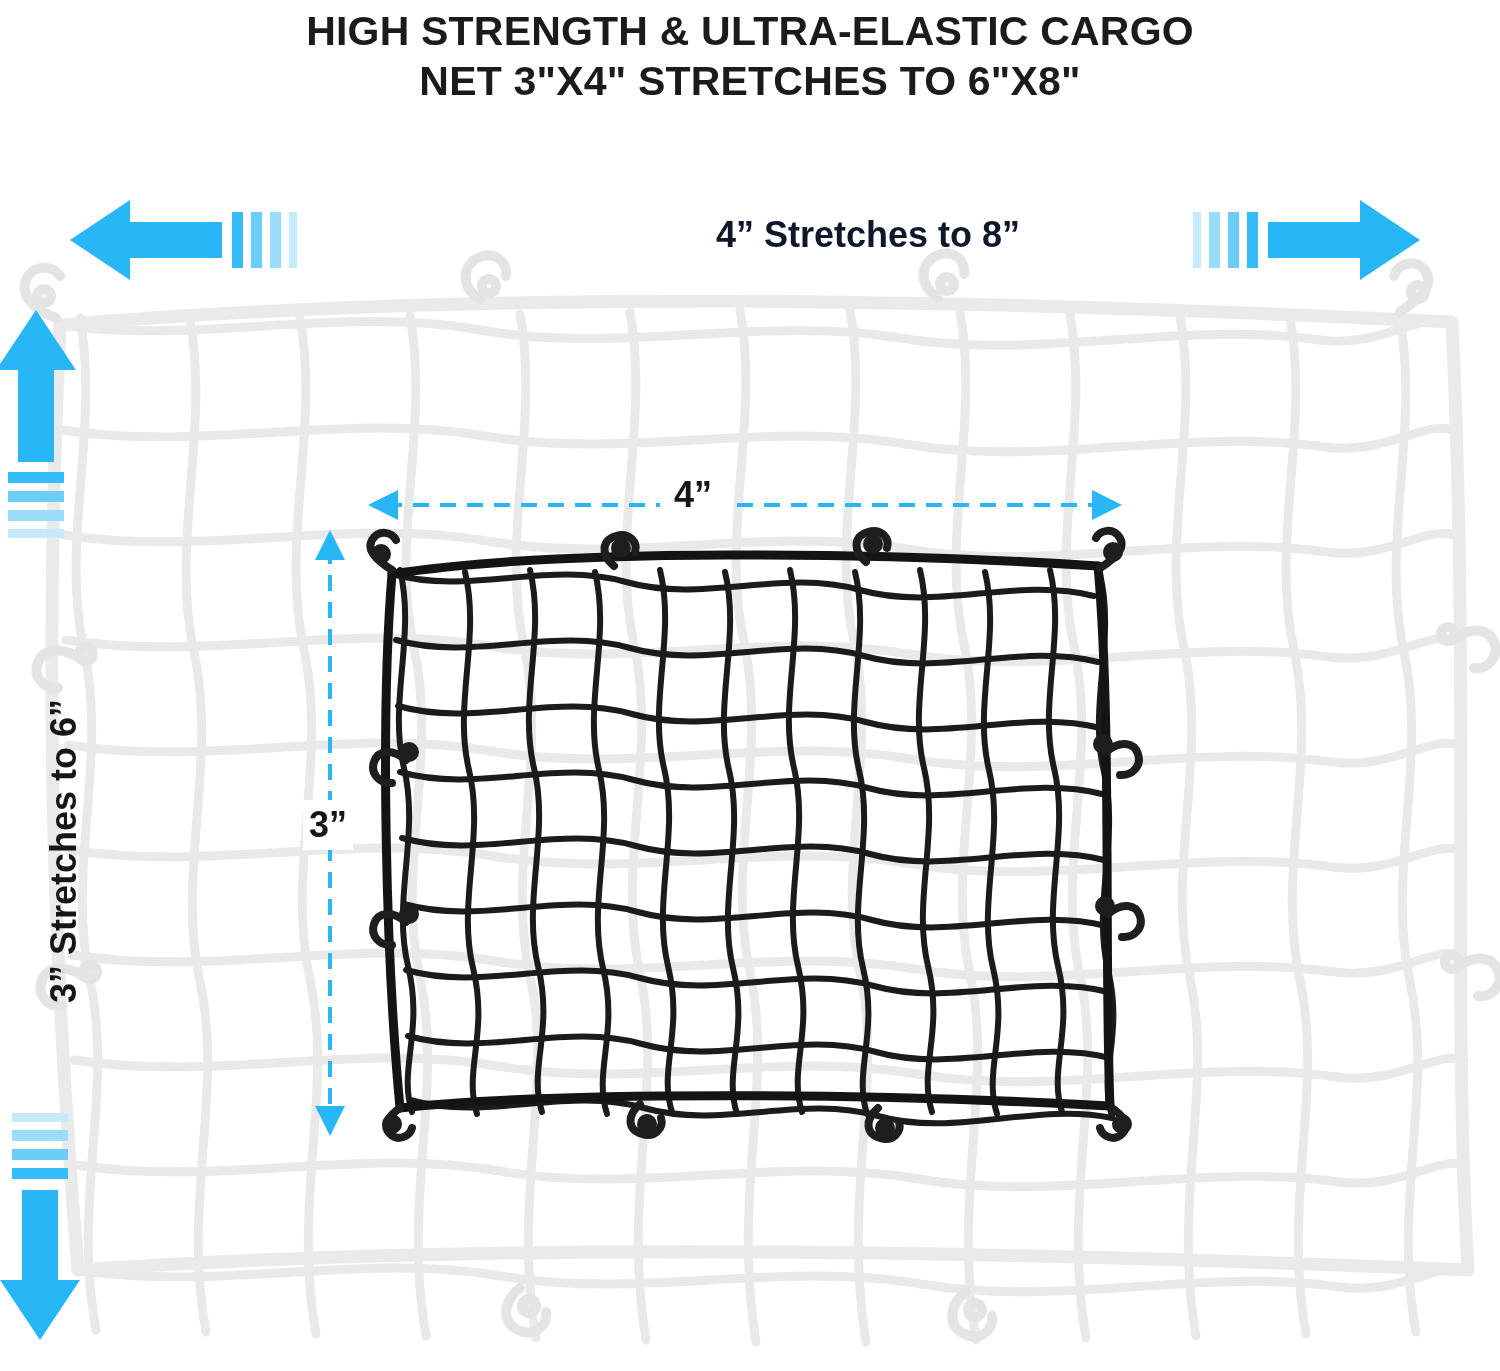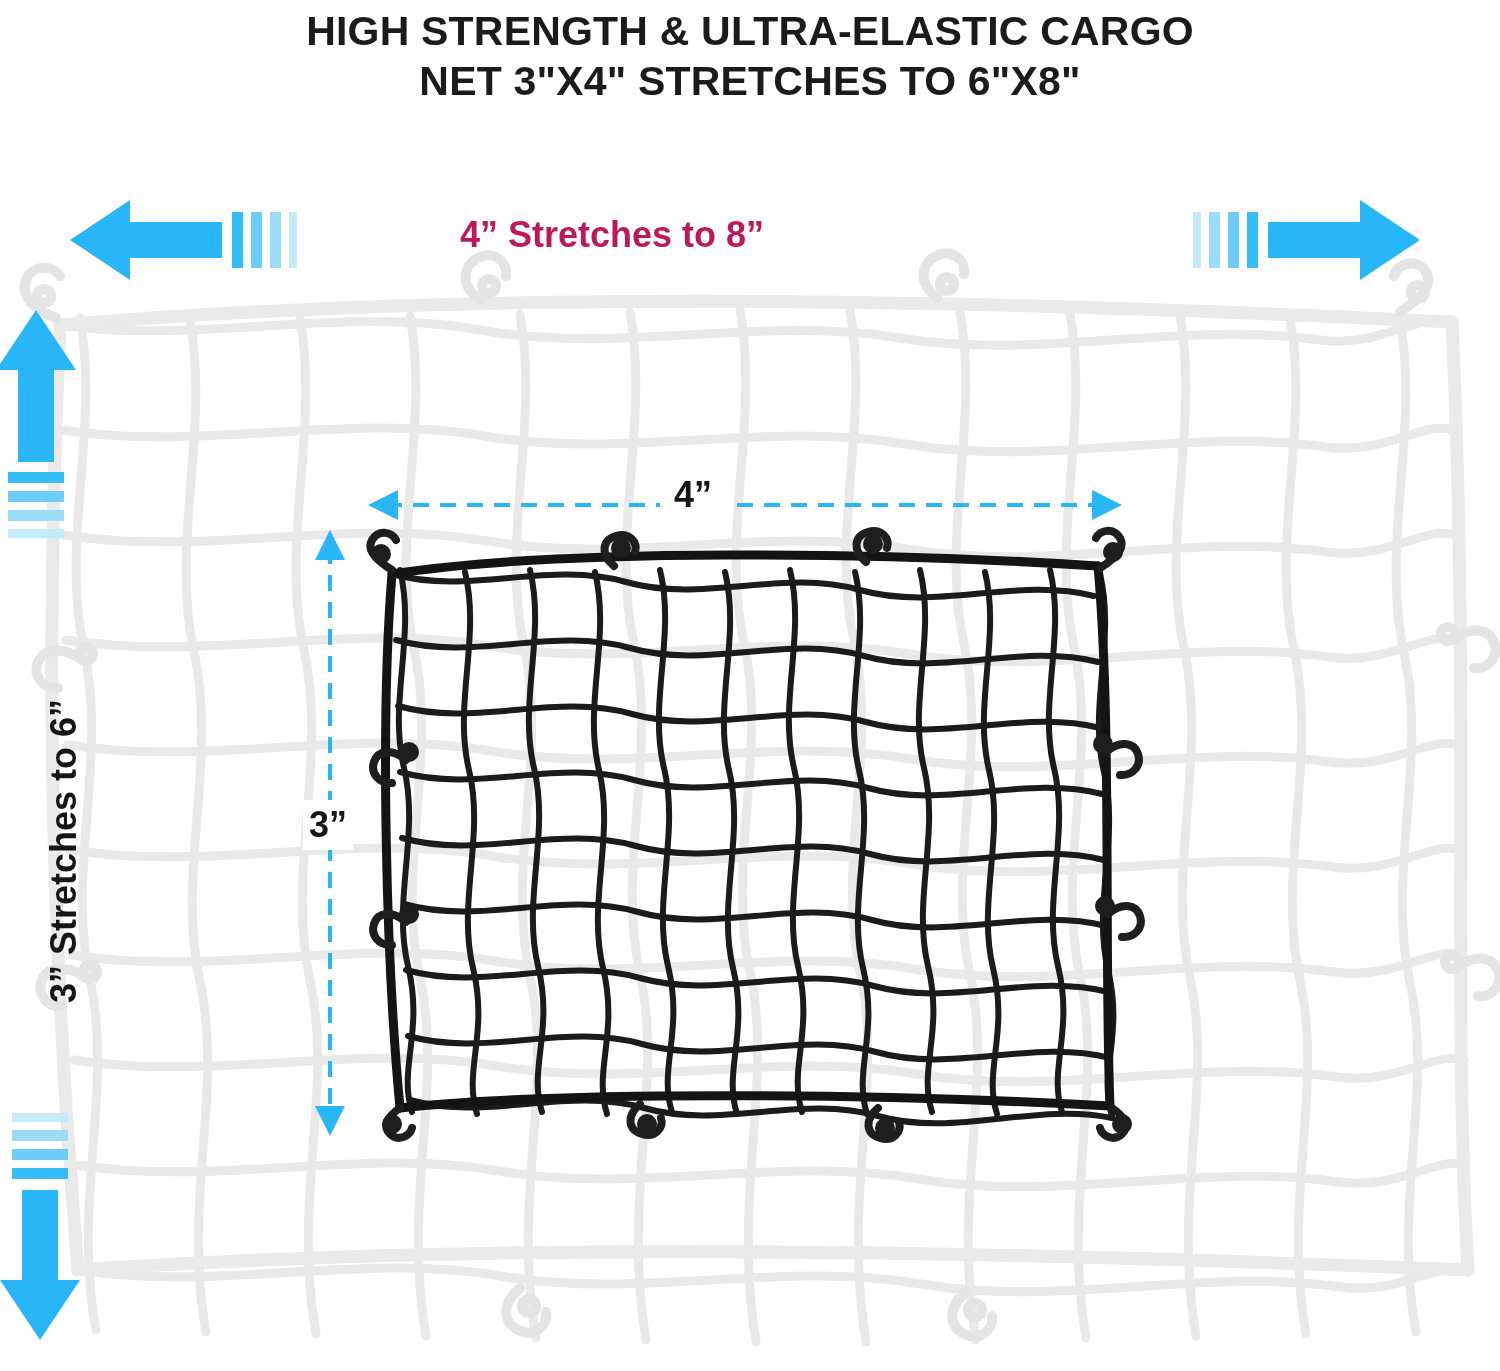--- a/index.html
+++ b/index.html
@@ -42,24 +42,24 @@
     width: 1500px;
     height: 1371px;
   }
 
   
   .lbl-top-stretch {
     position: absolute;
     left: 460px;
     top: 214px;
     width: 560px;
-    text-align: left;
+    text-align: right;
     font-size: 36px;
     font-weight: bold;
-    color: #be185d;
+    color: #0f172a;
     white-space: nowrap;
   }
   .lbl-left-stretch {
     position: absolute;
     left: -196px;
     top: 830px;
     width: 520px;
     text-align: center;
     font-size: 36px;
     font-weight: bold;

